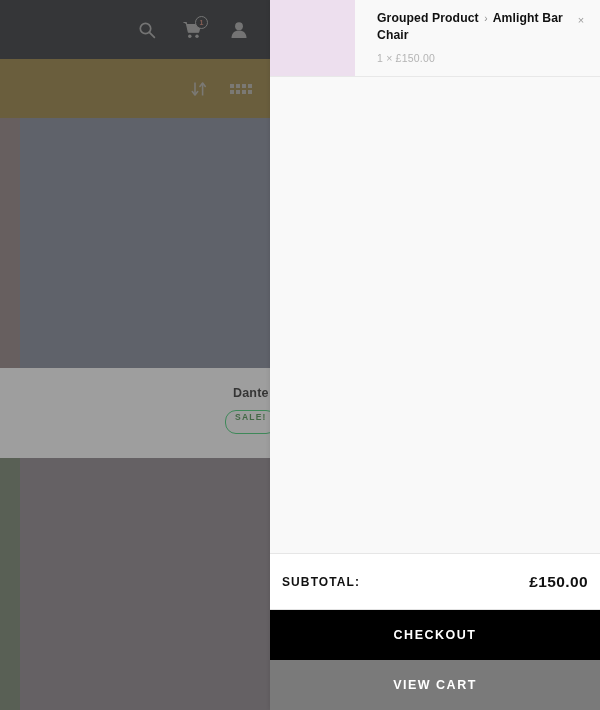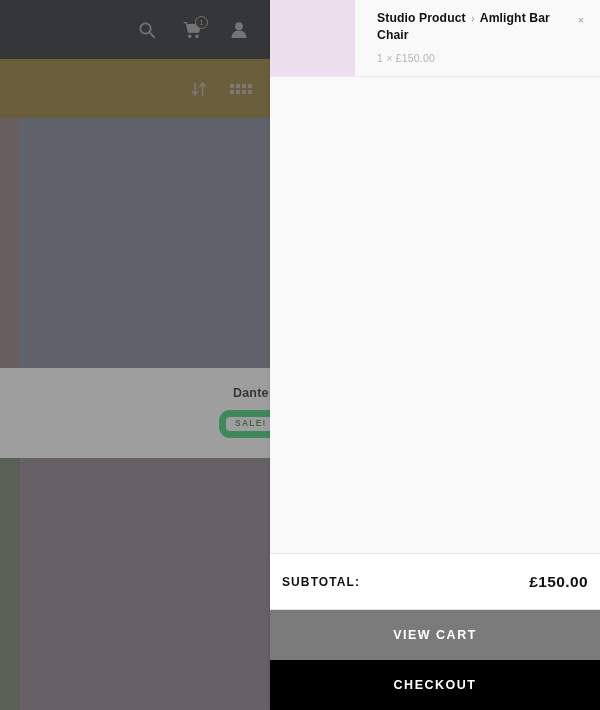--- a/index.html
+++ b/index.html
@@ -105,24 +105,24 @@
   }
   .caption .prow {
     margin-top: 10px;
     display: flex;
     align-items: center;
     justify-content: center;
     gap: 12px;
     font-size: 11.5px;
   }
   .sale-badge {
-    border: 7px solid #22c55e;
+    border: 1px solid #22c55e;
     color: #2e7d32;
     border-radius: 11px;
-    padding: 2px 9px 3px;
+    padding: 2px 9px 11px;
     font-size: 8.5px;
     font-weight: bold;
     letter-spacing: 1.2px;
     line-height: 1;
   }
   .price-old { color: #8a8a8a; text-decoration: line-through; }
   .price-new { color: #7a7a7a; }
 
   
   .dim {
@@ -311,33 +311,33 @@
   </div>
 
   <div class="dim"></div>
 
   <div class="cart-panel">
 
     <div class="cart-item">
       <div class="cart-thumb"></div>
       <div class="cart-item-info">
         <div class="ci-title">
-          <span>Studio Product</span>
+          <span>Grouped Product</span>
           <span class="ci-sep">›</span>
           <span>Amlight Bar Chair</span>
         </div>
         <div class="ci-qty">1 × £150.00</div>
       </div>
       <div class="ci-remove">×</div>
     </div>
 
     <div class="cart-body"></div>
 
     <div class="cart-subtotal">
       <span class="st-label">SUBTOTAL:</span>
       <span class="st-value">£150.00</span>
     </div>
 
+    <div class="cart-btn btn-checkout">CHECKOUT</div>
     <div class="cart-btn btn-viewcart">VIEW CART</div>
-    <div class="cart-btn btn-checkout">CHECKOUT</div>
   </div>
 
 </div>
 
 </body></html>

